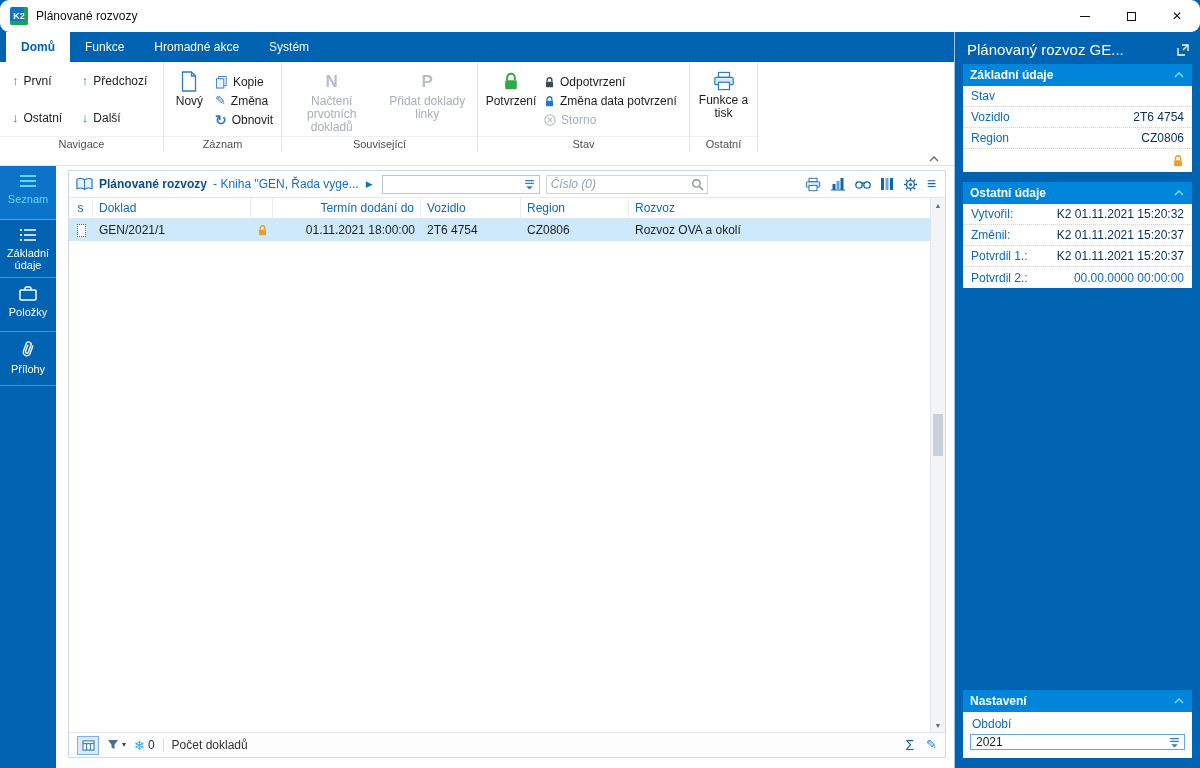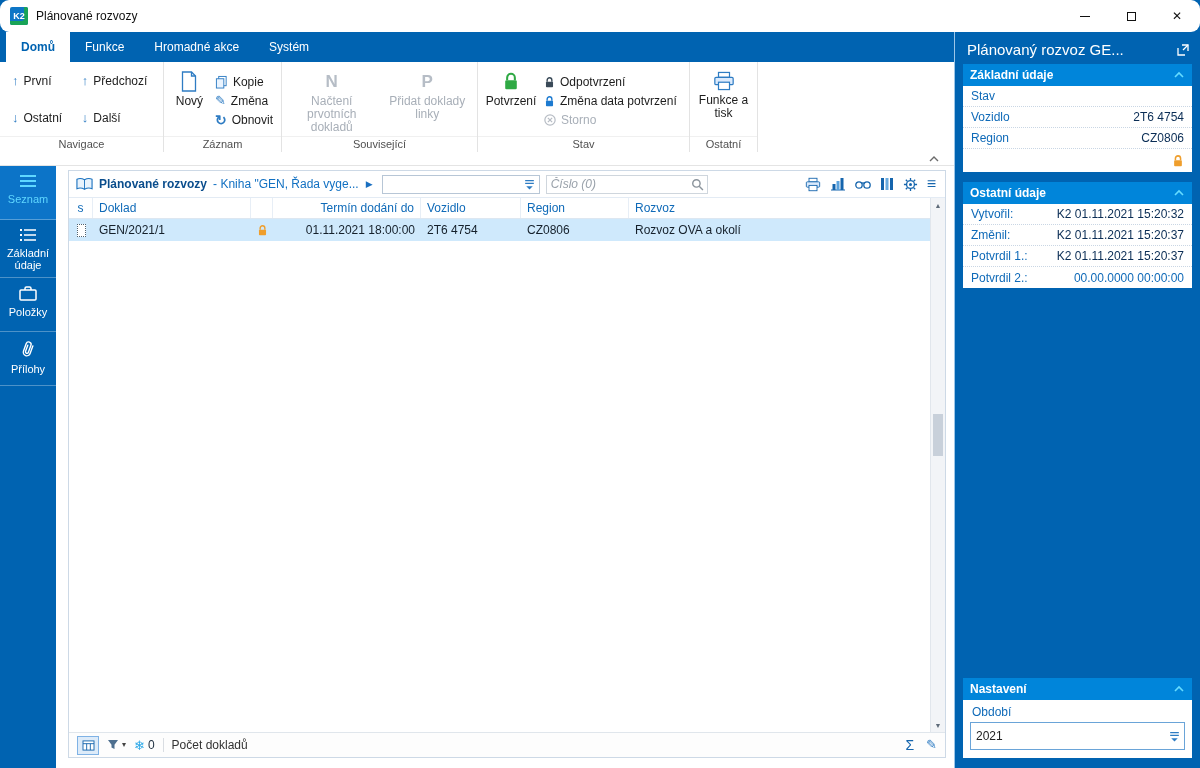--- a/index.html
+++ b/index.html
@@ -112,21 +112,21 @@
   .p-row { height:21px; display:flex; align-items:center; justify-content:space-between; padding:0 8px; border-bottom:1px dotted #c9d6e4; }
   .p-row:last-child { border-bottom:0; }
   .p-label { color:#0f6ab8; white-space:nowrap; }
   .p-value { color:#0a2d55; white-space:nowrap; }
   .p-value.bright { color:#0f6ab8; }
   .lock-row { justify-content:flex-end; height:23px; }
   .p-gap { height:10px; }
   .p-spacer { flex:1; }
   .nast-content { padding:3px 7px 8px; }
   .obdobi-label { color:#0f6ab8; margin:2px 0 3px 2px; }
-  .p-input { height:28px; border:1px solid #6aa4d8; background:#fff; display:flex; align-items:center; padding-right:3px; }
+  .p-input { height:16px; border:1px solid #6aa4d8; background:#fff; display:flex; align-items:center; padding-right:3px; }
   .p-input input { flex:1; border:0; outline:0; padding:0 5px; font-family:"Liberation Sans",sans-serif; font-size:12px; color:#222; min-width:0; }
   .p-bottom-gap { height:10px; }
 </style>
 </head>
 <body>
 
 <div class="window">
 
   <div class="titlebar">
     <div class="app-icon">K2</div>

